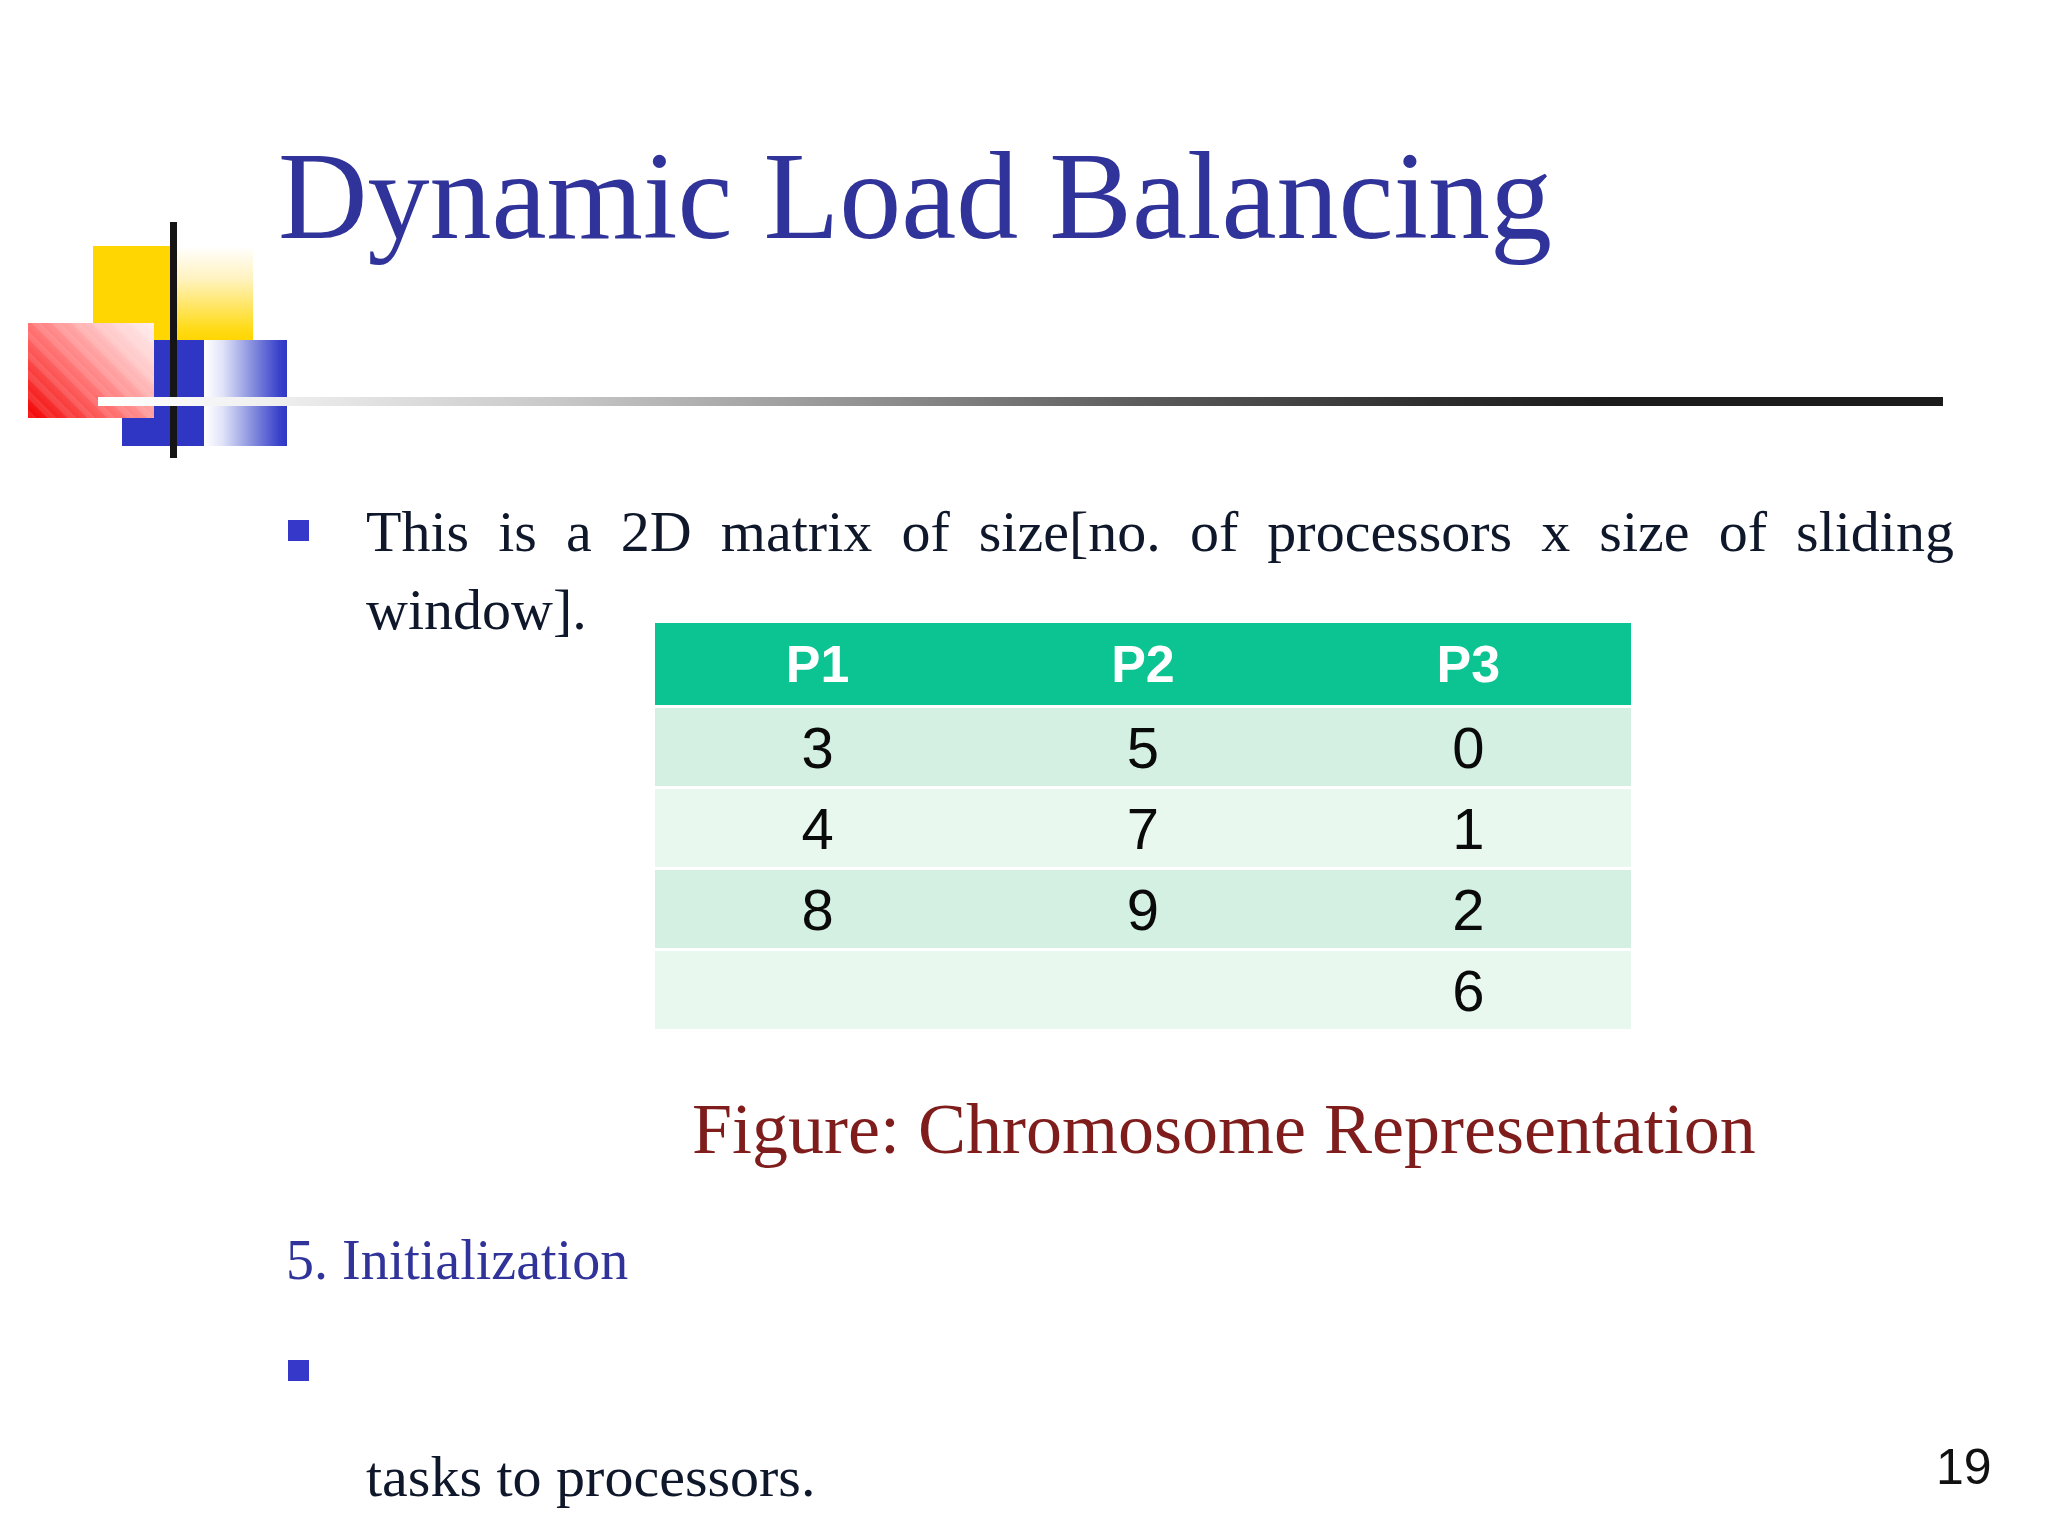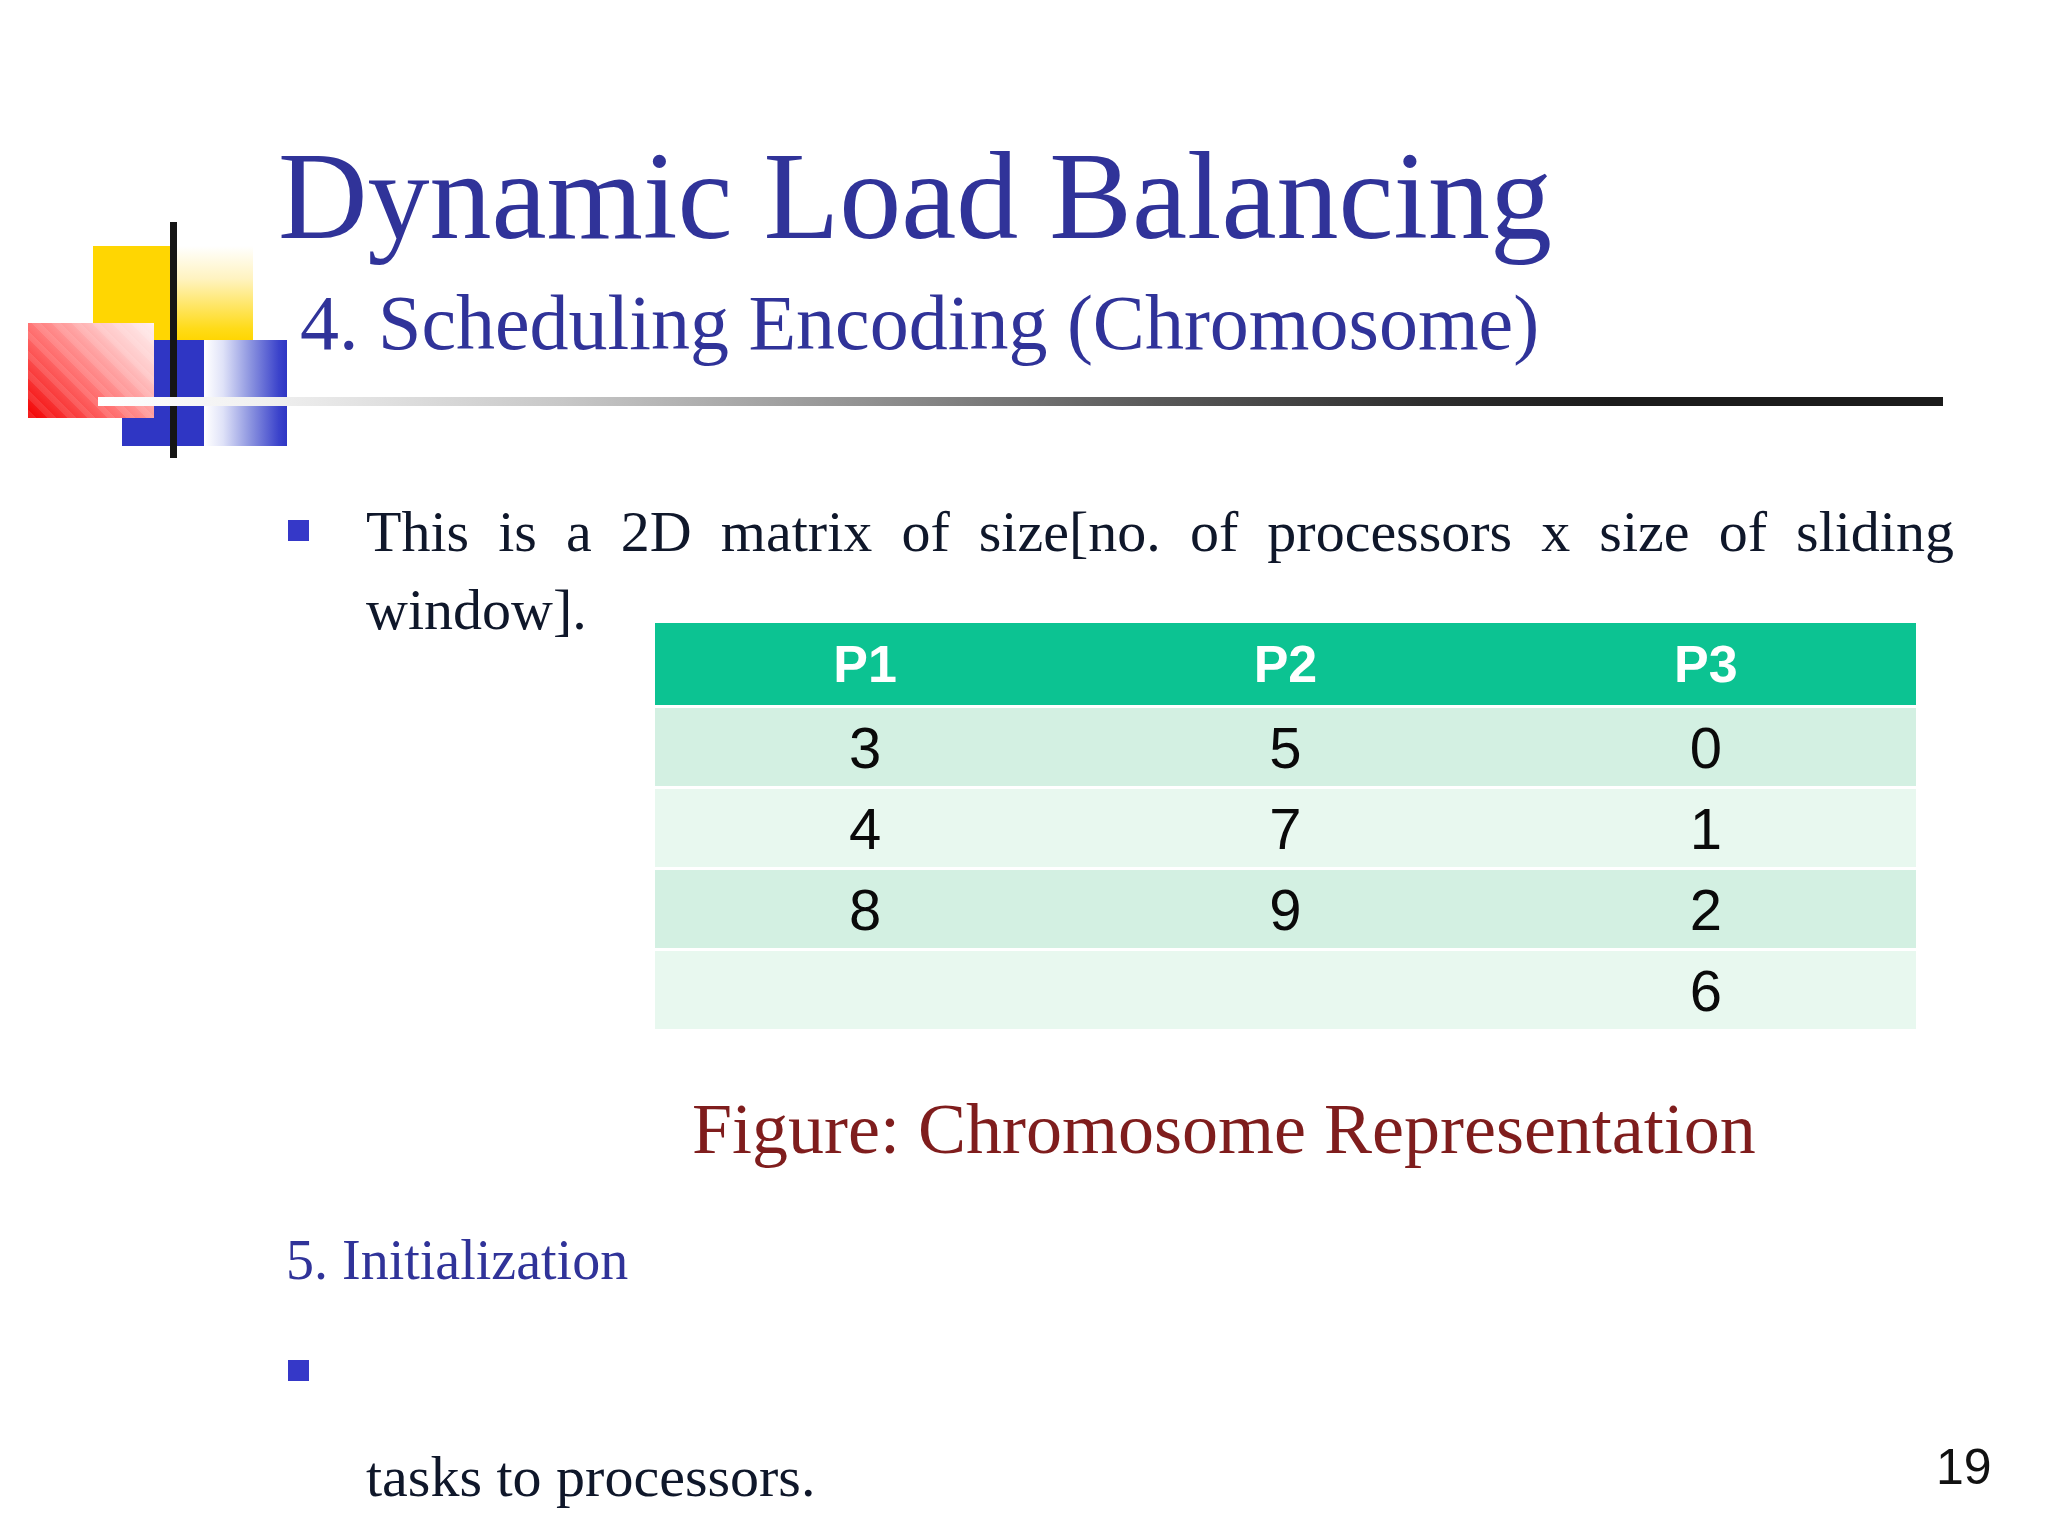--- a/index.html
+++ b/index.html
@@ -39,21 +39,21 @@
   .b1-l2{left:366px;top:581px;}
   .b2-l1{left:366px;top:1343px;width:1588px;}
   .b2-l2{left:366px;top:1448px;}
   .bullet-sq{width:21px;height:21px;background:var(--bullet_blue,#3538c8);}
   .bullet1-sq{left:288px;top:520px;}
   .bullet2-sq{left:288px;top:1360px;}
 
   .caption{left:692px;top:1100px;font-size:72px;line-height:58px;color:#7f1d1d;white-space:nowrap;}
 
   
-  .chromo-table{left:655px;top:623px;width:1261px;z-index:1;}
+  .chromo-table{left:655px;top:623px;width:976px;z-index:1;}
   .t-head{display:flex;height:82px;background:var(--table_header_green,#0cc392);margin-bottom:3px;}
   .t-hcell{flex:1;display:flex;align-items:center;justify-content:center;
     font-family:"Liberation Sans",sans-serif;font-weight:bold;font-size:52px;color:#ffffff;}
   .t-row{display:flex;height:78px;margin-bottom:3px;}
   .row-a{background:var(--row_tint_dark,#d3f0e2);}
   .row-b{background:var(--row_tint_light,#e8f8ef);}
   .t-cell{flex:1;display:flex;align-items:center;justify-content:center;
     font-family:"Liberation Sans",sans-serif;font-size:58px;color:#0a0a0a;}
 
   .page-number{left:1936px;top:1442px;font-family:"Liberation Sans",sans-serif;font-size:50px;line-height:50px;color:#111;}
@@ -66,21 +66,20 @@
   <div class="abs logo-yellow-solid"></div>
   <div class="abs logo-yellow-grad"></div>
   <div class="abs logo-blue-solid"></div>
   <div class="abs logo-blue-grad"></div>
   <div class="abs logo-red-grad"></div>
   <div class="abs logo-vline"></div>
 
   <div class="abs hr-line"></div>
 
   <div class="abs title">Dynamic Load Balancing</div>
-  <div class="abs subtitle">4. Scheduling Encoding (Chromosome)</div>
 
   <div class="abs bullet-sq bullet1-sq"></div>
   <div class="abs body-line just b1-l1">This is a 2D matrix of size[no. of processors x size of sliding</div>
   <div class="abs body-line b1-l2">window].</div>
 
   <div class="abs chromo-table">
     <div class="t-head">
       <div class="t-hcell">P1</div>
       <div class="t-hcell">P2</div>
       <div class="t-hcell">P3</div>

